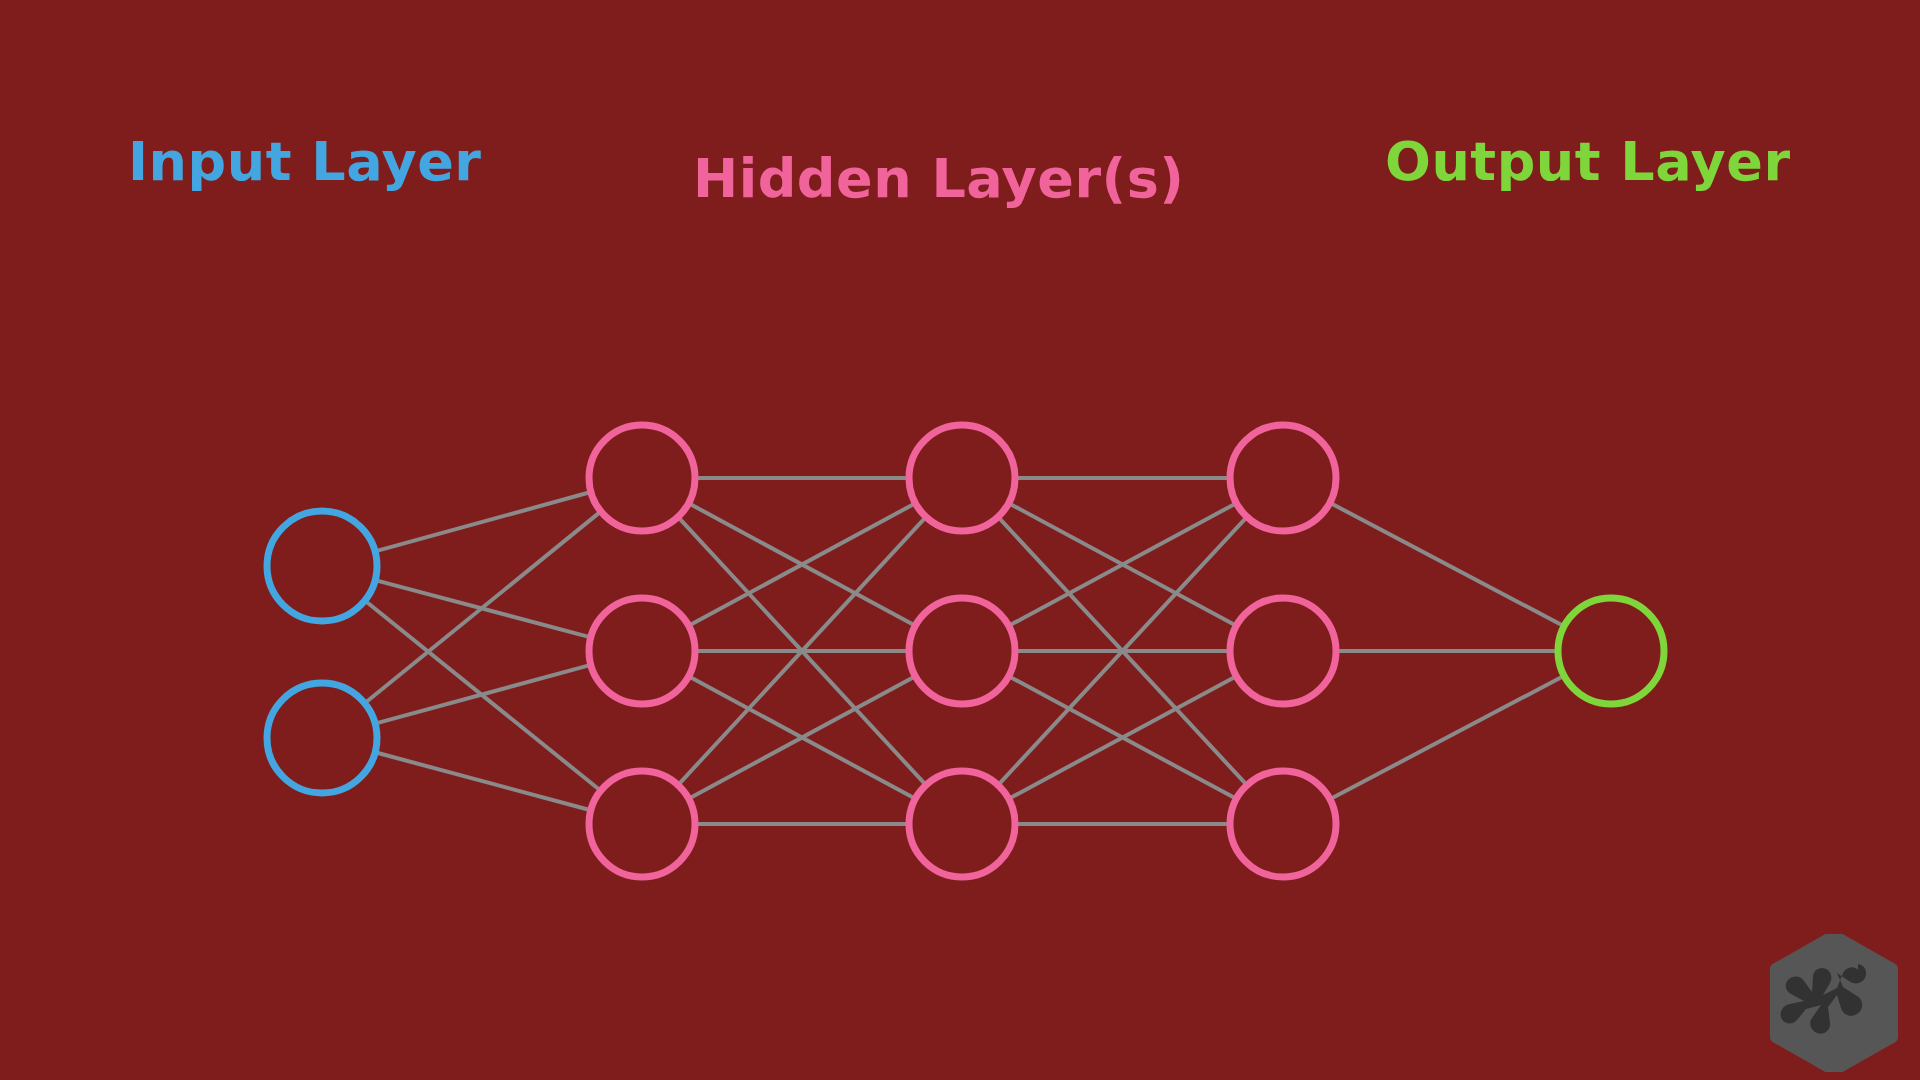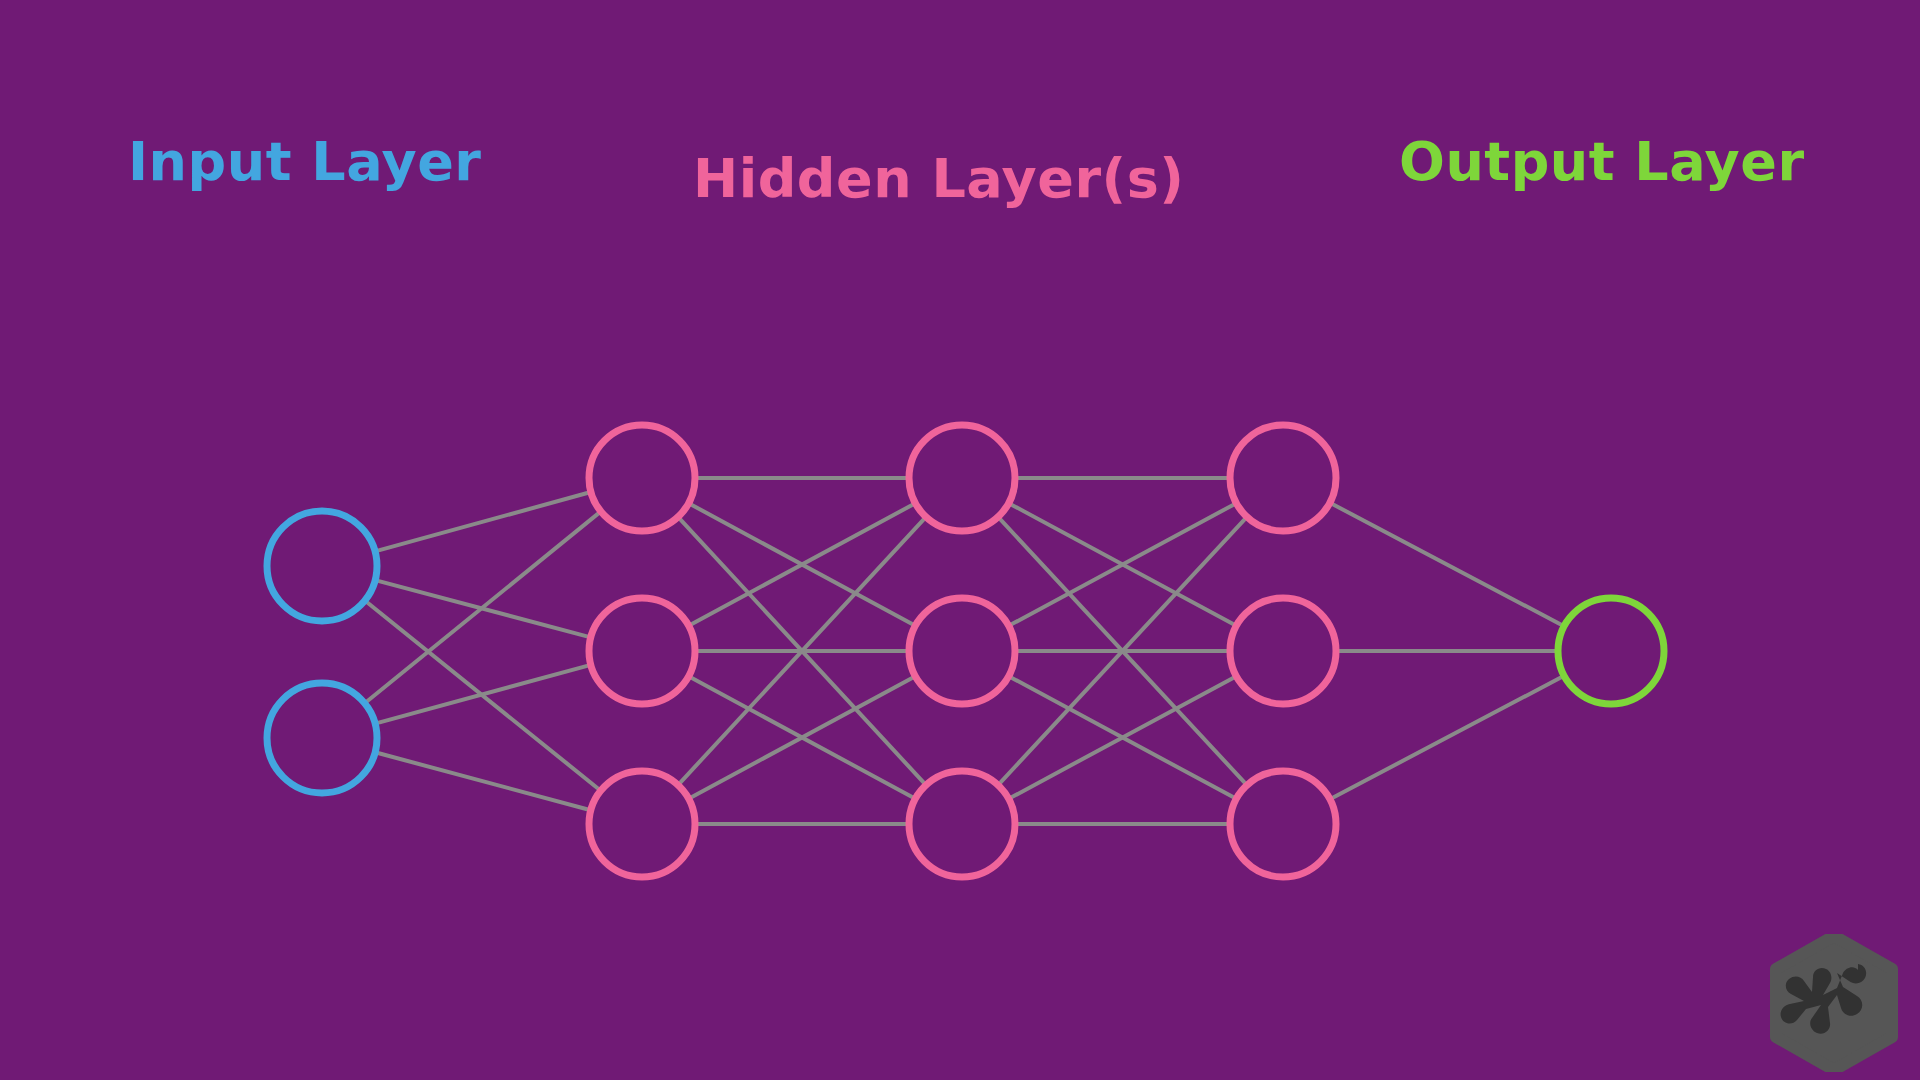--- a/index.html
+++ b/index.html
@@ -44,27 +44,27 @@
     right: 22px;
     bottom: 8px;
     width: 128px;
     height: 138px;
     opacity: 1;
   }
 </style>
 </head>
 <body>
 
-<div id="canvas" style="background: #701a75;">
+<div id="canvas" style="background: #7f1d1d;">
 
   <div class="layer-label" id="label-input" style="color: rgb(67, 166, 224);">Input Layer</div>
 
   <div class="layer-label" id="label-hidden" style="color: rgb(240, 100, 155);">Hidden Layer(s)</div>
 
-  <div class="layer-label" id="label-output" style="color: rgb(126, 214, 58); margin-left: 14px;">Output Layer</div>
+  <div class="layer-label" id="label-output" style="color: rgb(126, 214, 58);">Output Layer</div>
 
   <svg id="network-svg" viewBox="0 0 1920 1080">
     <g id="edges-group">
         <line x1="375.0312966042085" y1="551.4163934338427" x2="590.897114181399" y2="492.05329360011524" stroke="#8a8a8a" stroke-width="4" stroke-linecap="round"></line>
         <line x1="375.1566819809573" y1="580.1197436511918" x2="590.7762882728957" y2="637.3937015724879" stroke="#8a8a8a" stroke-width="4" stroke-linecap="round"></line>
         <line x1="364.81693510263267" y1="600.5211539264976" x2="600.7400443556448" y2="790.7341607617386" stroke="#8a8a8a" stroke-width="4" stroke-linecap="round"></line>
         <line x1="364.6862700063946" y1="703.3174056198044" x2="600.8659579938379" y2="511.4214091300067" stroke="#8a8a8a" stroke-width="4" stroke-linecap="round"></line>
         <line x1="375.07347570787084" y1="723.5706487919226" x2="590.8564688633245" y2="664.9046475277837" stroke="#8a8a8a" stroke-width="4" stroke-linecap="round"></line>
         <line x1="375.1152718450462" y1="752.2747293083562" x2="590.8161925856828" y2="810.2443517574022" stroke="#8a8a8a" stroke-width="4" stroke-linecap="round"></line>
         <line x1="695" y1="478" x2="909" y2="478" stroke="#8a8a8a" stroke-width="4" stroke-linecap="round"></line>

